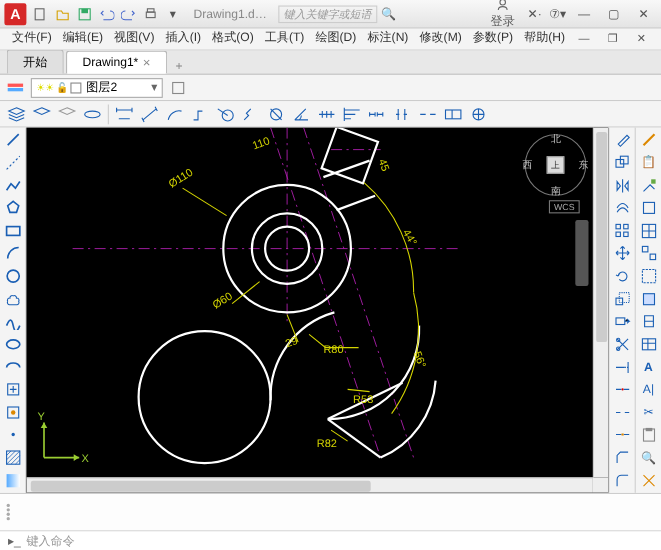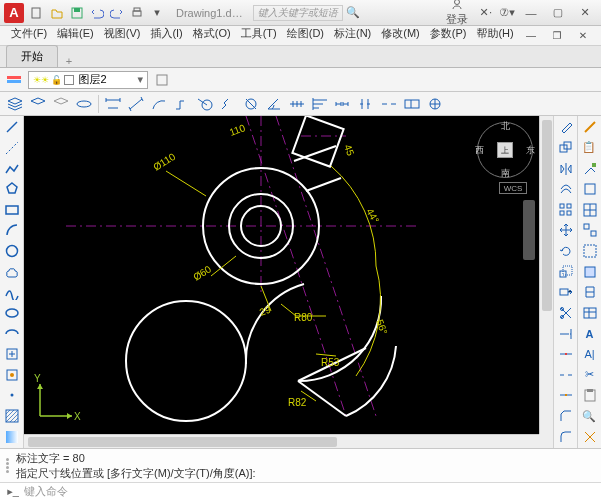--- a/index.html
+++ b/index.html
@@ -149,20 +149,24 @@
     <div class="win-btn" style="font-size:10px;">—</div>
     <div class="win-btn" style="font-size:10px;">❐</div>
     <div class="win-btn" style="font-size:10px;">✕</div>
   </div>
 </div>
 
 <div class="doctabs">
   <div class="doctab inactive">
       <span>开始</span>
     </div>
+  <div class="doctab">
+      <span>Drawing1*</span>
+      <span class="tab-close">×</span>
+    </div>
   <div class="tab-add">+</div>
 </div>
 
 <div class="layer-bar">
   <div class="layer-btn">
       <svg width="16" height="16">
         <rect x="1" y="4" width="14" height="3" fill="#f55"></rect>
         <rect x="1" y="8" width="14" height="3" fill="#5af"></rect>
       </svg>
     </div>
@@ -622,21 +626,17 @@
   </div>
 </div>
 
 <div class="cmdline">
   <div class="cmd-handle">
       <span></span>
       <span></span>
       <span></span>
       <span></span>
     </div>
-  <div class="cmd-text">
-    <div>标注文字 = 80</div>
-    <div>指定尺寸线位置或 [多行文字(M)/文字(T)/角度(A)]:</div>
-  </div>
 </div>
 <div class="cmd-input-row">
   <div class="cmd-icon">▸_</div>
   <span style="color:#999;">键入命令</span>
 </div>
 
 </body></html>

